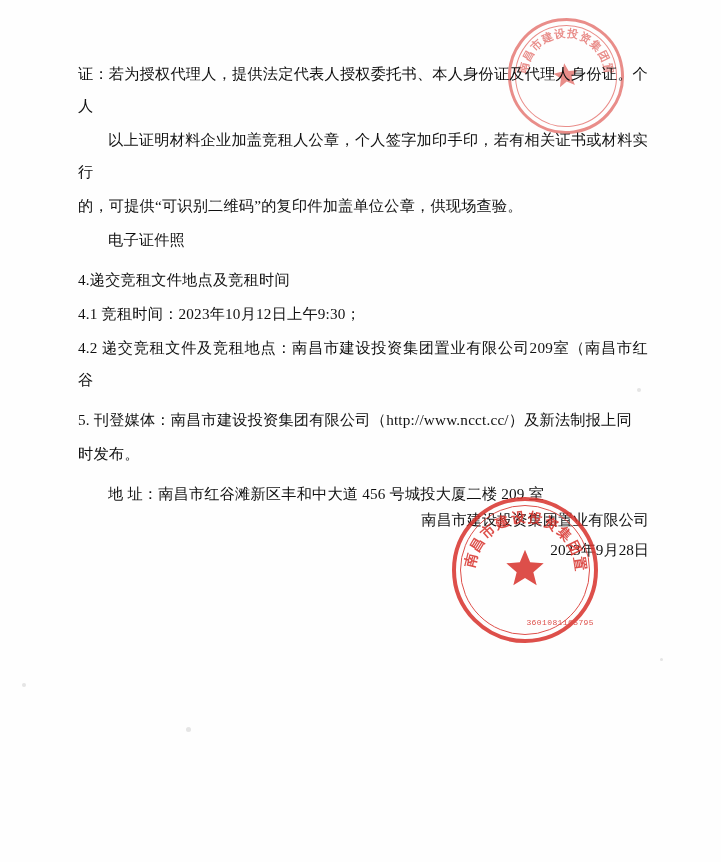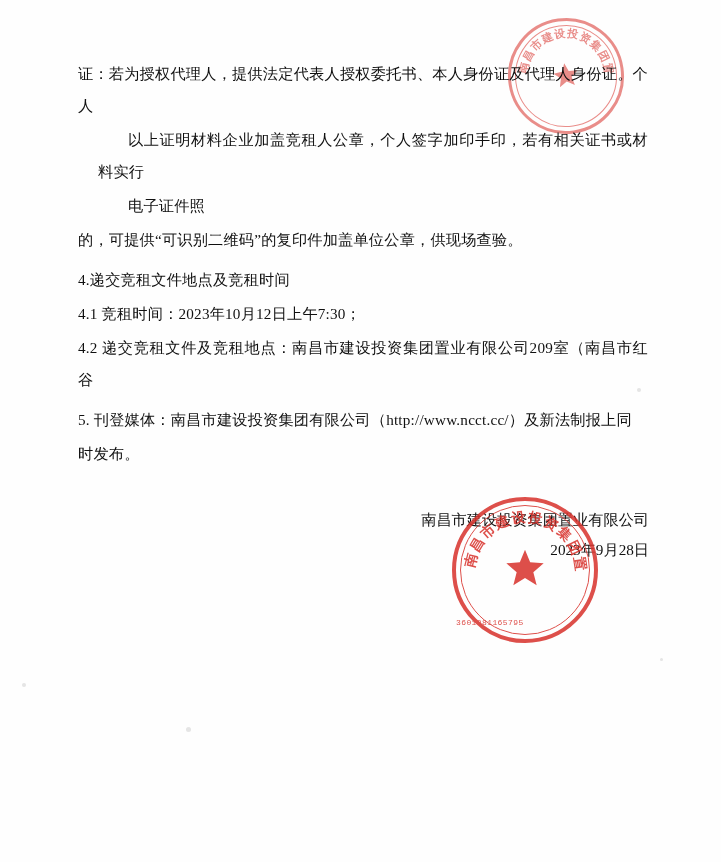--- a/index.html
+++ b/index.html
@@ -33,21 +33,20 @@
 
   .para {
     font-size: 15.2px;
     line-height: 32px;
     margin: 0 0 2px 0;
     text-align: justify;
     letter-spacing: 0.2px;
   }
   .indent {
     text-indent: 30px;
-    margin-left: 20px;
   }
   .bold {
     font-weight: normal;
   }
 
   .spacer-sm { height: 6px; }
 
   .signature-block {
     position: absolute;
     right: 72px;
@@ -114,21 +113,21 @@
   .seal-arc-text text {
     fill: #d8312b;
     font-family: "Liberation Sans", sans-serif;
     font-weight: bold;
   }
   .seal-code {
     position: absolute;
     left: 0;
     bottom: 12px;
     width: 100%;
-    text-align: left;
+    text-align: right;
     font-family: "Liberation Mono", "DejaVu Sans Mono", monospace;
     font-size: 8px;
     color: #d8312b;
     letter-spacing: 0.4px;
   }
 
   
   .speck {
     position: absolute;
     background: #cfcfcf;
@@ -162,30 +161,31 @@
       <svg viewBox="0 0 24 24" width="26" height="26">
         <polygon points="12,1 15.1,8.6 23.2,9.2 17,14.5 19,22.4 12,18 5,22.4 7,14.5 0.8,9.2 8.9,8.6" fill="#d8312b"></polygon>
       </svg>
     </div>
   </div>
 
   <div class="doc-body">
 
     <p class="para">证：若为授权代理人，提供法定代表人授权委托书、本人身份证及代理人身份证。个人</p>
     <p class="para indent">以上证明材料企业加盖竞租人公章，个人签字加印手印，若有相关证书或材料实行</p>
+    <p class="para">的，可提供“可识别二维码”的复印件加盖单位公章，供现场查验。</p>
     <p class="para indent">电子证件照</p>
-    <p class="para">的，可提供“可识别二维码”的复印件加盖单位公章，供现场查验。</p>
     <div class="spacer-sm"></div>
     <p class="para bold">4.递交竞租文件地点及竞租时间</p>
-    <p class="para">4.1  竞租时间：2023年10月12日上午7:30；</p>
+    <p class="para">4.1  竞租时间：2023年10月12日上午9:30；</p>
     <p class="para">4.2  递交竞租文件及竞租地点：南昌市建设投资集团置业有限公司209室（南昌市红谷</p>
     <div class="spacer-sm"></div>
     <p class="para bold">5. 刊登媒体：南昌市建设投资集团有限公司（http://www.ncct.cc/）及新法制报上同</p>
     <p class="para bold">时发布。</p>
     <div class="spacer-sm"></div>
+    <p class="para indent bold">地    址：南昌市红谷滩新区丰和中大道 456 号城投大厦二楼 209 室</p>
 
   </div>
 
   <div class="signature-block">
     <div>南昌市建设投资集团置业有限公司</div>
     <div>2023年9月28日</div>
   </div>
 
   <div class="seal seal-main">
     <div class="seal-inner-ring"></div>

